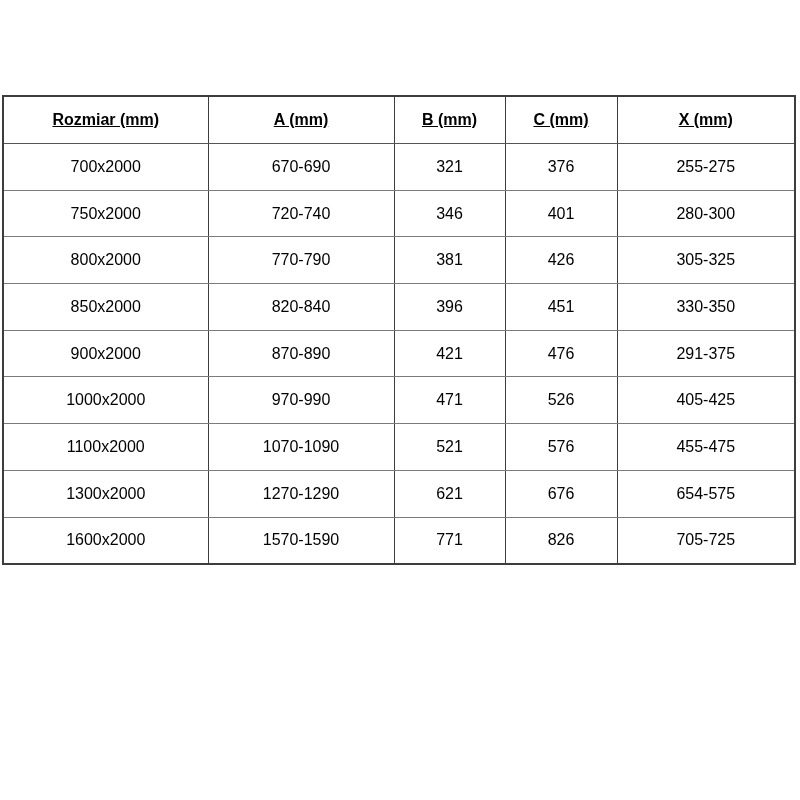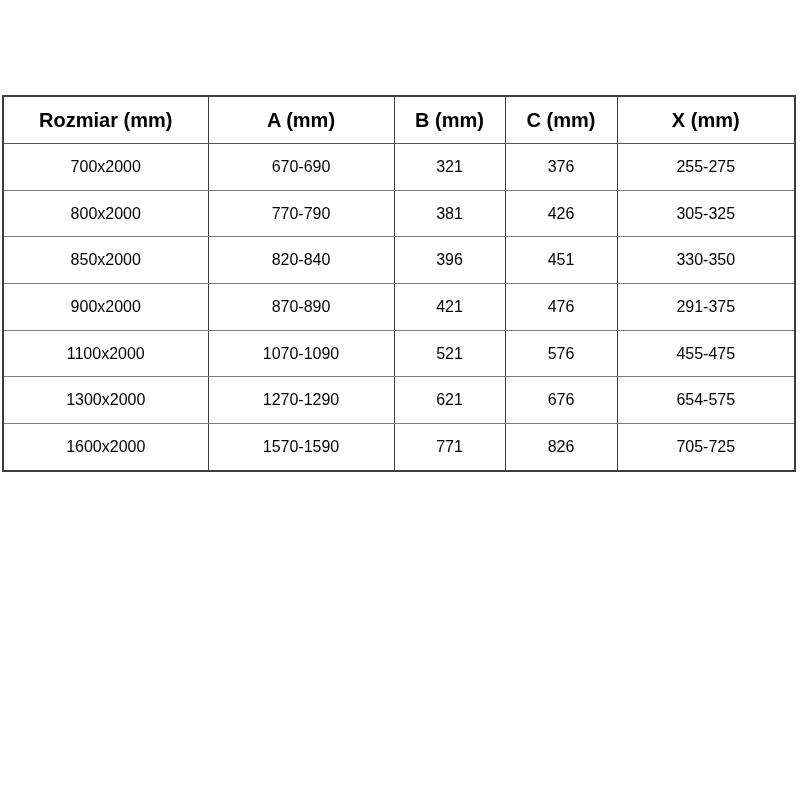--- a/index.html
+++ b/index.html
@@ -30,24 +30,25 @@
     border-left-color: #3d3d3d;
     border-right-color: #3d3d3d;
     text-align: center;
     vertical-align: middle;
     padding: 0;
     color: #000000;
     white-space: nowrap;
     overflow: hidden;
   }
   table.size-table thead th {
-    font-size: 20px;
+    font-size: 16px;
     font-weight: bold;
     height: 46px;
     border-bottom-color: #555555;
+    text-decoration: underline;
   }
   table.size-table tbody td {
     font-size: 16px;
     font-weight: normal;
     height: 45.7px;
   }
 </style>
 </head>
 <body>
 
@@ -71,39 +72,53 @@
     </thead>
     <tbody id="table-body">
         <tr>
           <td>700x2000</td>
           <td>670-690</td>
           <td>321</td>
           <td>376</td>
           <td>255-275</td>
         </tr>
         <tr>
+          <td>750x2000</td>
+          <td>720-740</td>
+          <td>346</td>
+          <td>401</td>
+          <td>280-300</td>
+        </tr>
+        <tr>
           <td>800x2000</td>
           <td>770-790</td>
           <td>381</td>
           <td>426</td>
           <td>305-325</td>
         </tr>
         <tr>
           <td>850x2000</td>
           <td>820-840</td>
           <td>396</td>
           <td>451</td>
           <td>330-350</td>
         </tr>
         <tr>
           <td>900x2000</td>
           <td>870-890</td>
           <td>421</td>
           <td>476</td>
           <td>291-375</td>
+        </tr>
+        <tr>
+          <td>1000x2000</td>
+          <td>970-990</td>
+          <td>471</td>
+          <td>526</td>
+          <td>405-425</td>
         </tr>
         <tr>
           <td>1100x2000</td>
           <td>1070-1090</td>
           <td>521</td>
           <td>576</td>
           <td>455-475</td>
         </tr>
         <tr>
           <td>1300x2000</td>

